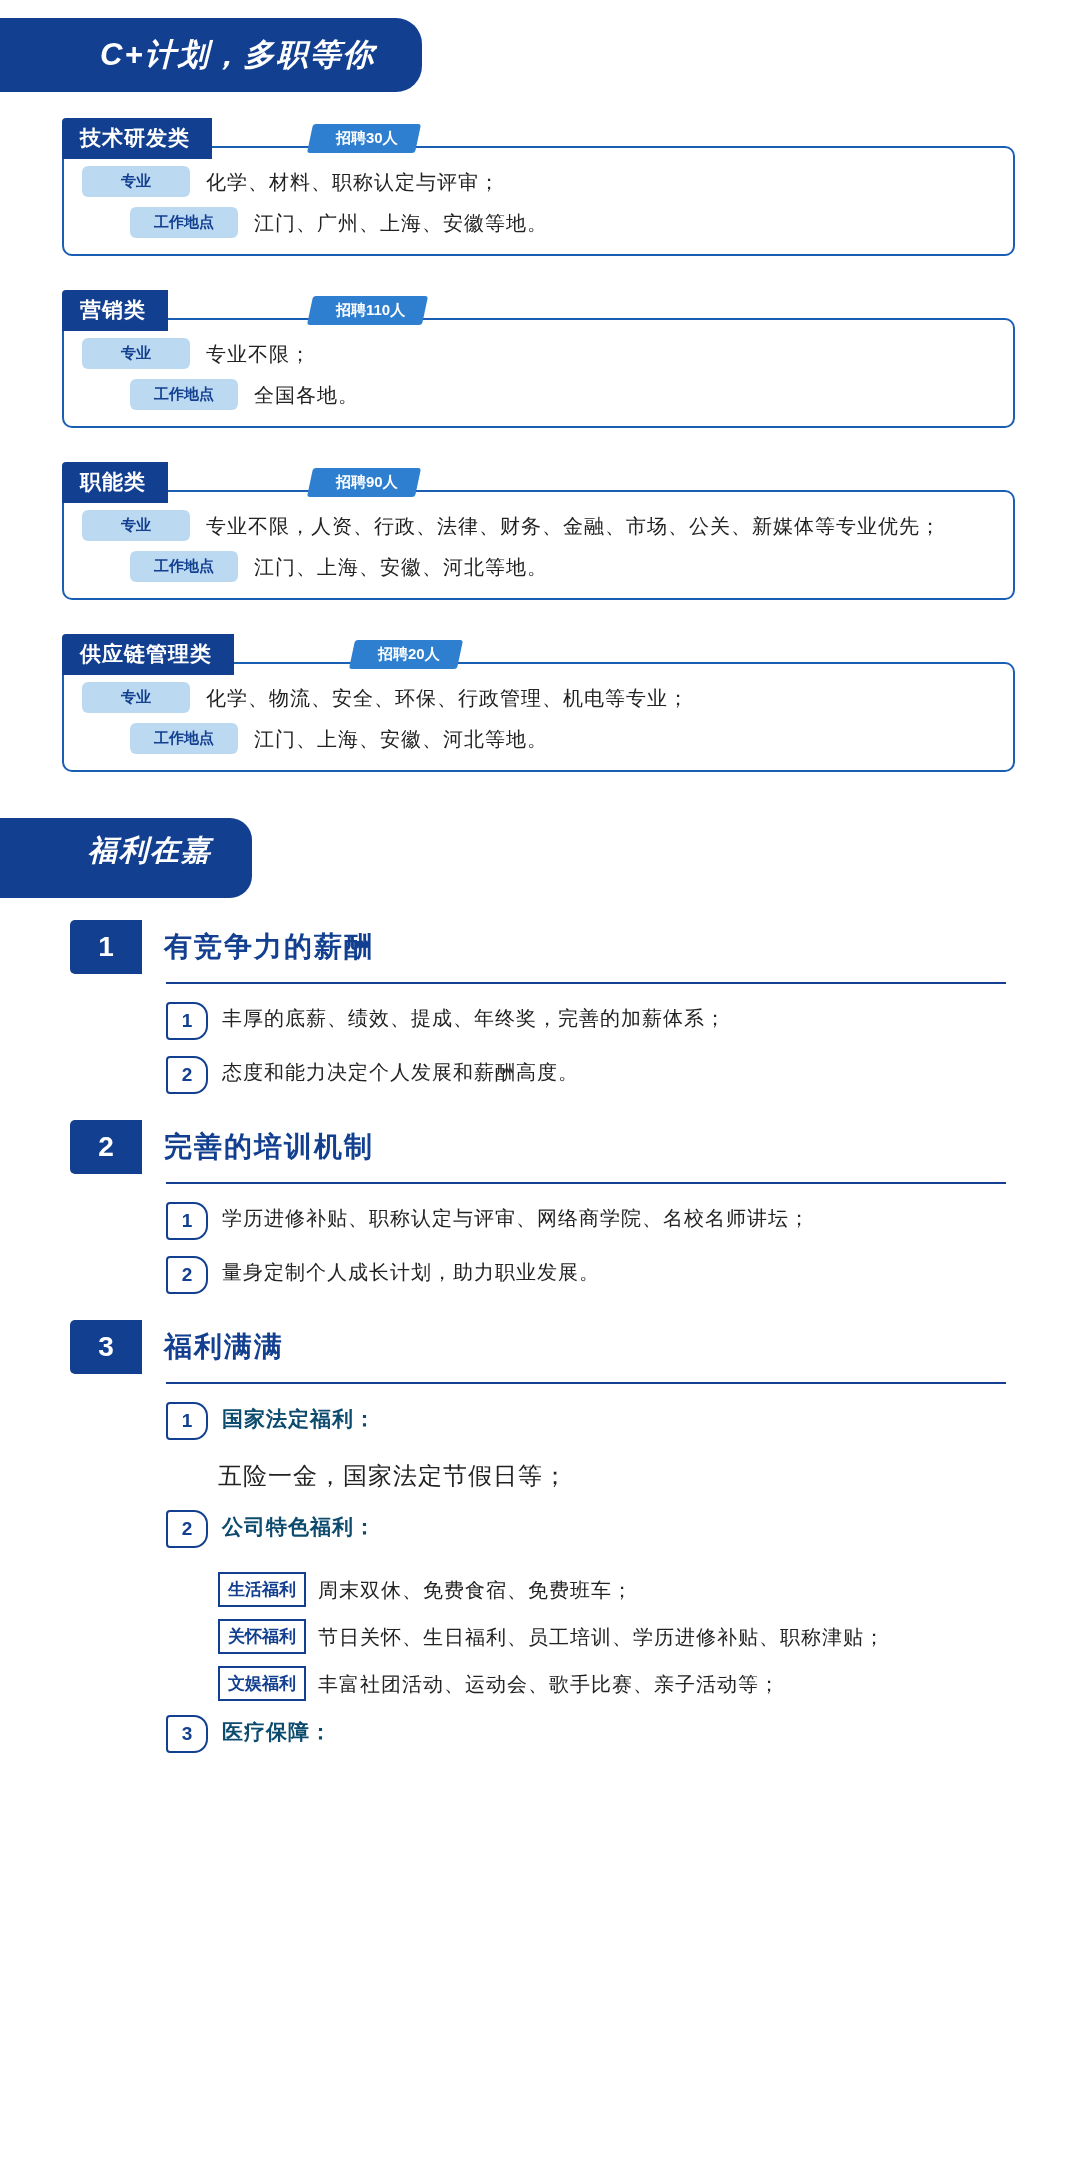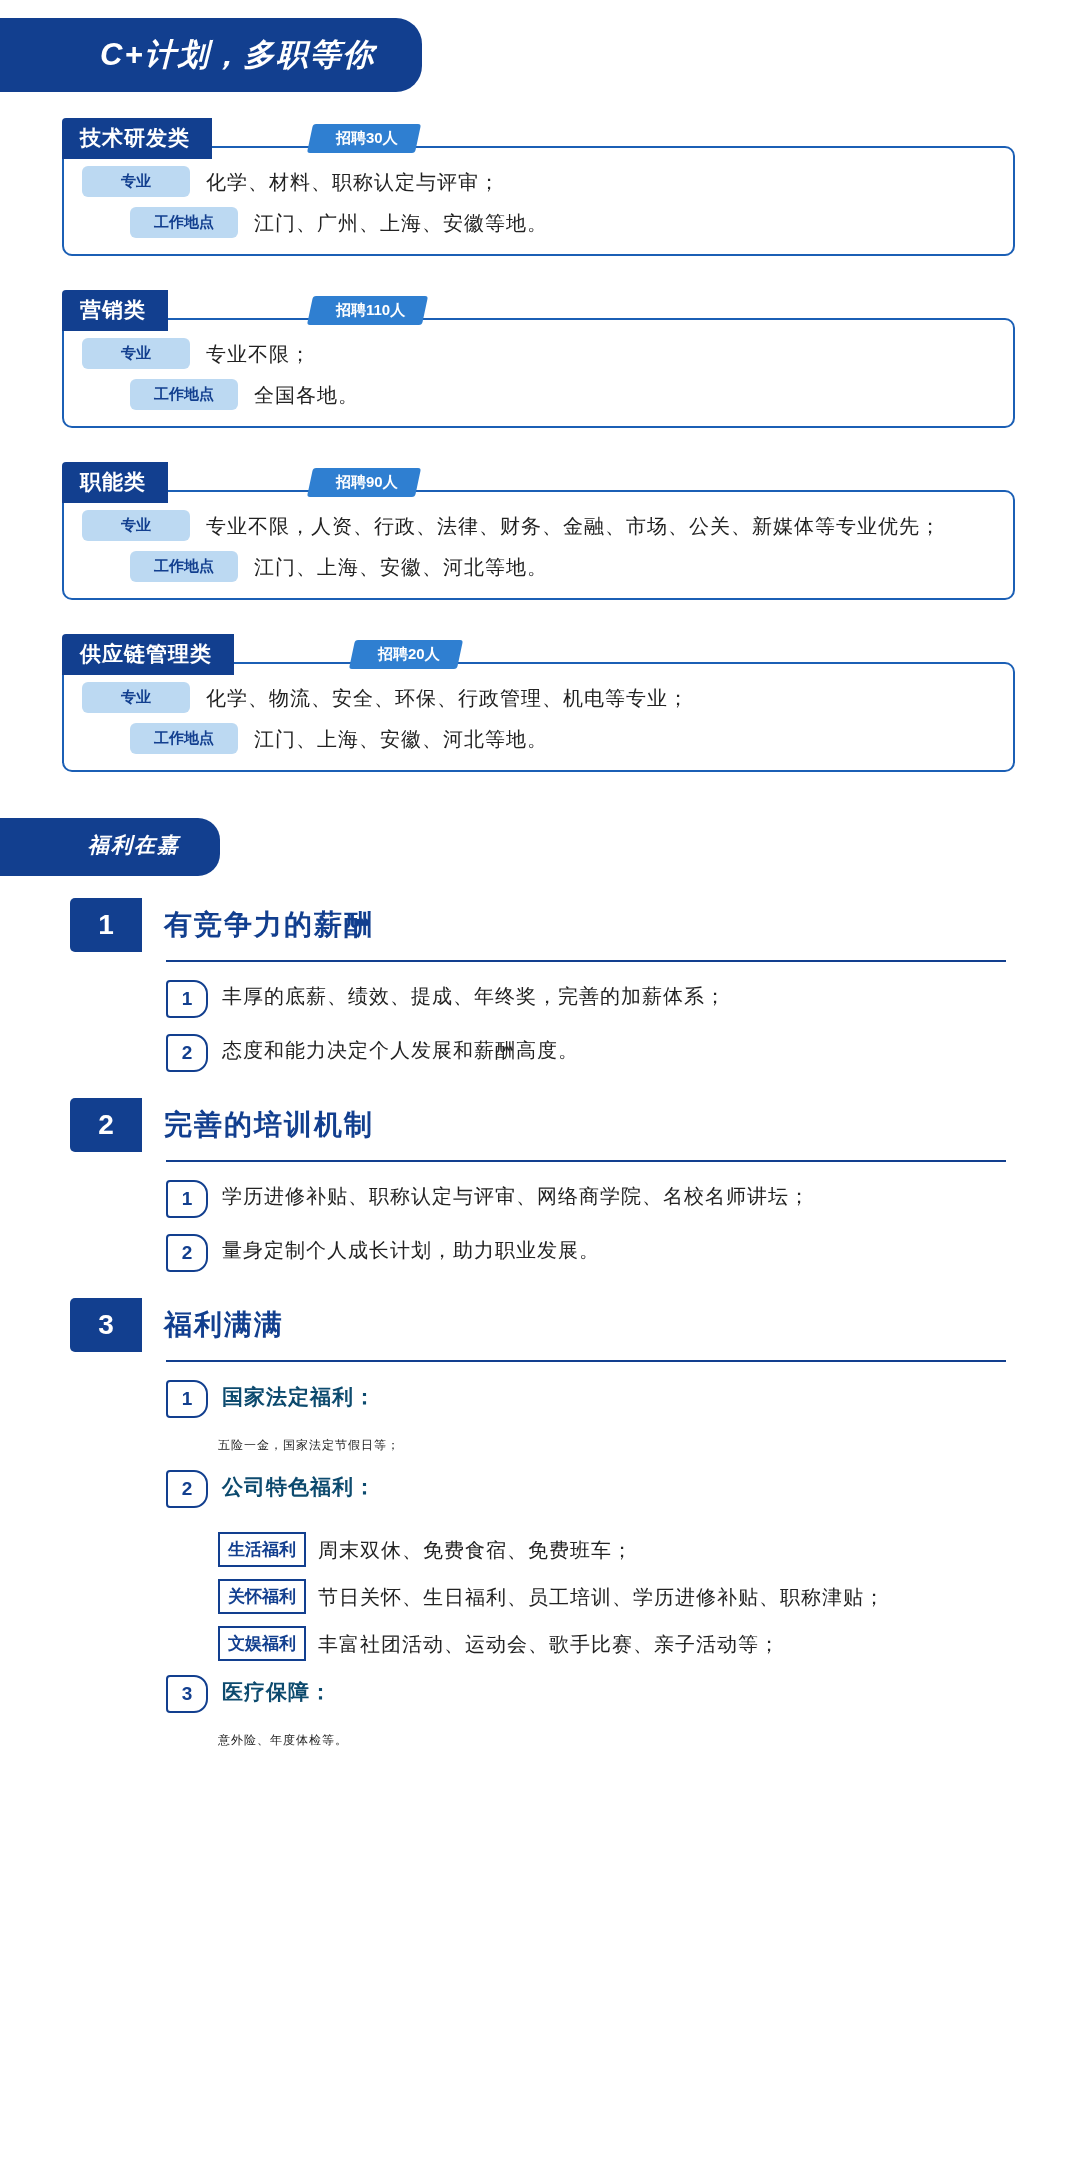--- a/index.html
+++ b/index.html
@@ -110,25 +110,25 @@
     padding-top: 2px;
     letter-spacing: 1px;
   }
 
   
   .banner2-wrap { margin-top: 46px; }
   .banner2 {
     display: inline-block;
     background: #123f8f;
     color: #ffffff;
-    font-size: 21px;
+    font-size: 29px;
     font-weight: bold;
     font-style: italic;
     letter-spacing: 2px;
-    padding: 13px 40px 17px 36px;
+    padding: 13px 40px 27px 36px;
     border-radius: 0 22px 22px 0;
   }
   .banner2-inner { padding-left: 52px; }
 
   
   .benefits { padding: 22px 56px 40px 70px; }
   .benefit-block { margin-bottom: 26px; }
   .benefit-head {
     display: flex;
     align-items: center;
@@ -186,21 +186,21 @@
     line-height: 1.5;
     letter-spacing: 1px;
     padding-top: 3px;
   }
   .b-text.head {
     color: #0c4a6e;
     font-weight: bold;
     font-size: 21px;
   }
   .b-sub {
-    font-size: 12px;
+    font-size: 24px;
     color: #222;
     line-height: 1.5;
     letter-spacing: 1px;
     padding: 4px 0 0 52px;
   }
   .sub-rows { padding: 10px 0 0 52px; }
   .sub-row {
     display: flex;
     align-items: flex-start;
     margin-bottom: 12px;
@@ -386,18 +386,17 @@
         <div class="sub-row">
           <div class="sub-tag">文娱福利</div>
           <div class="sub-text">丰富社团活动、运动会、歌手比赛、亲子活动等；</div>
         </div>
       </div>
 
       <div class="b-item" style="margin-top:6px;">
         <div class="b-badge">3</div>
         <div class="b-text head">医疗保障：</div>
       </div>
-      <div class="b-sub">意外险、年度体检等。</div>
 
     </div>
   </div>
 
 </div>
 
 </body></html>

